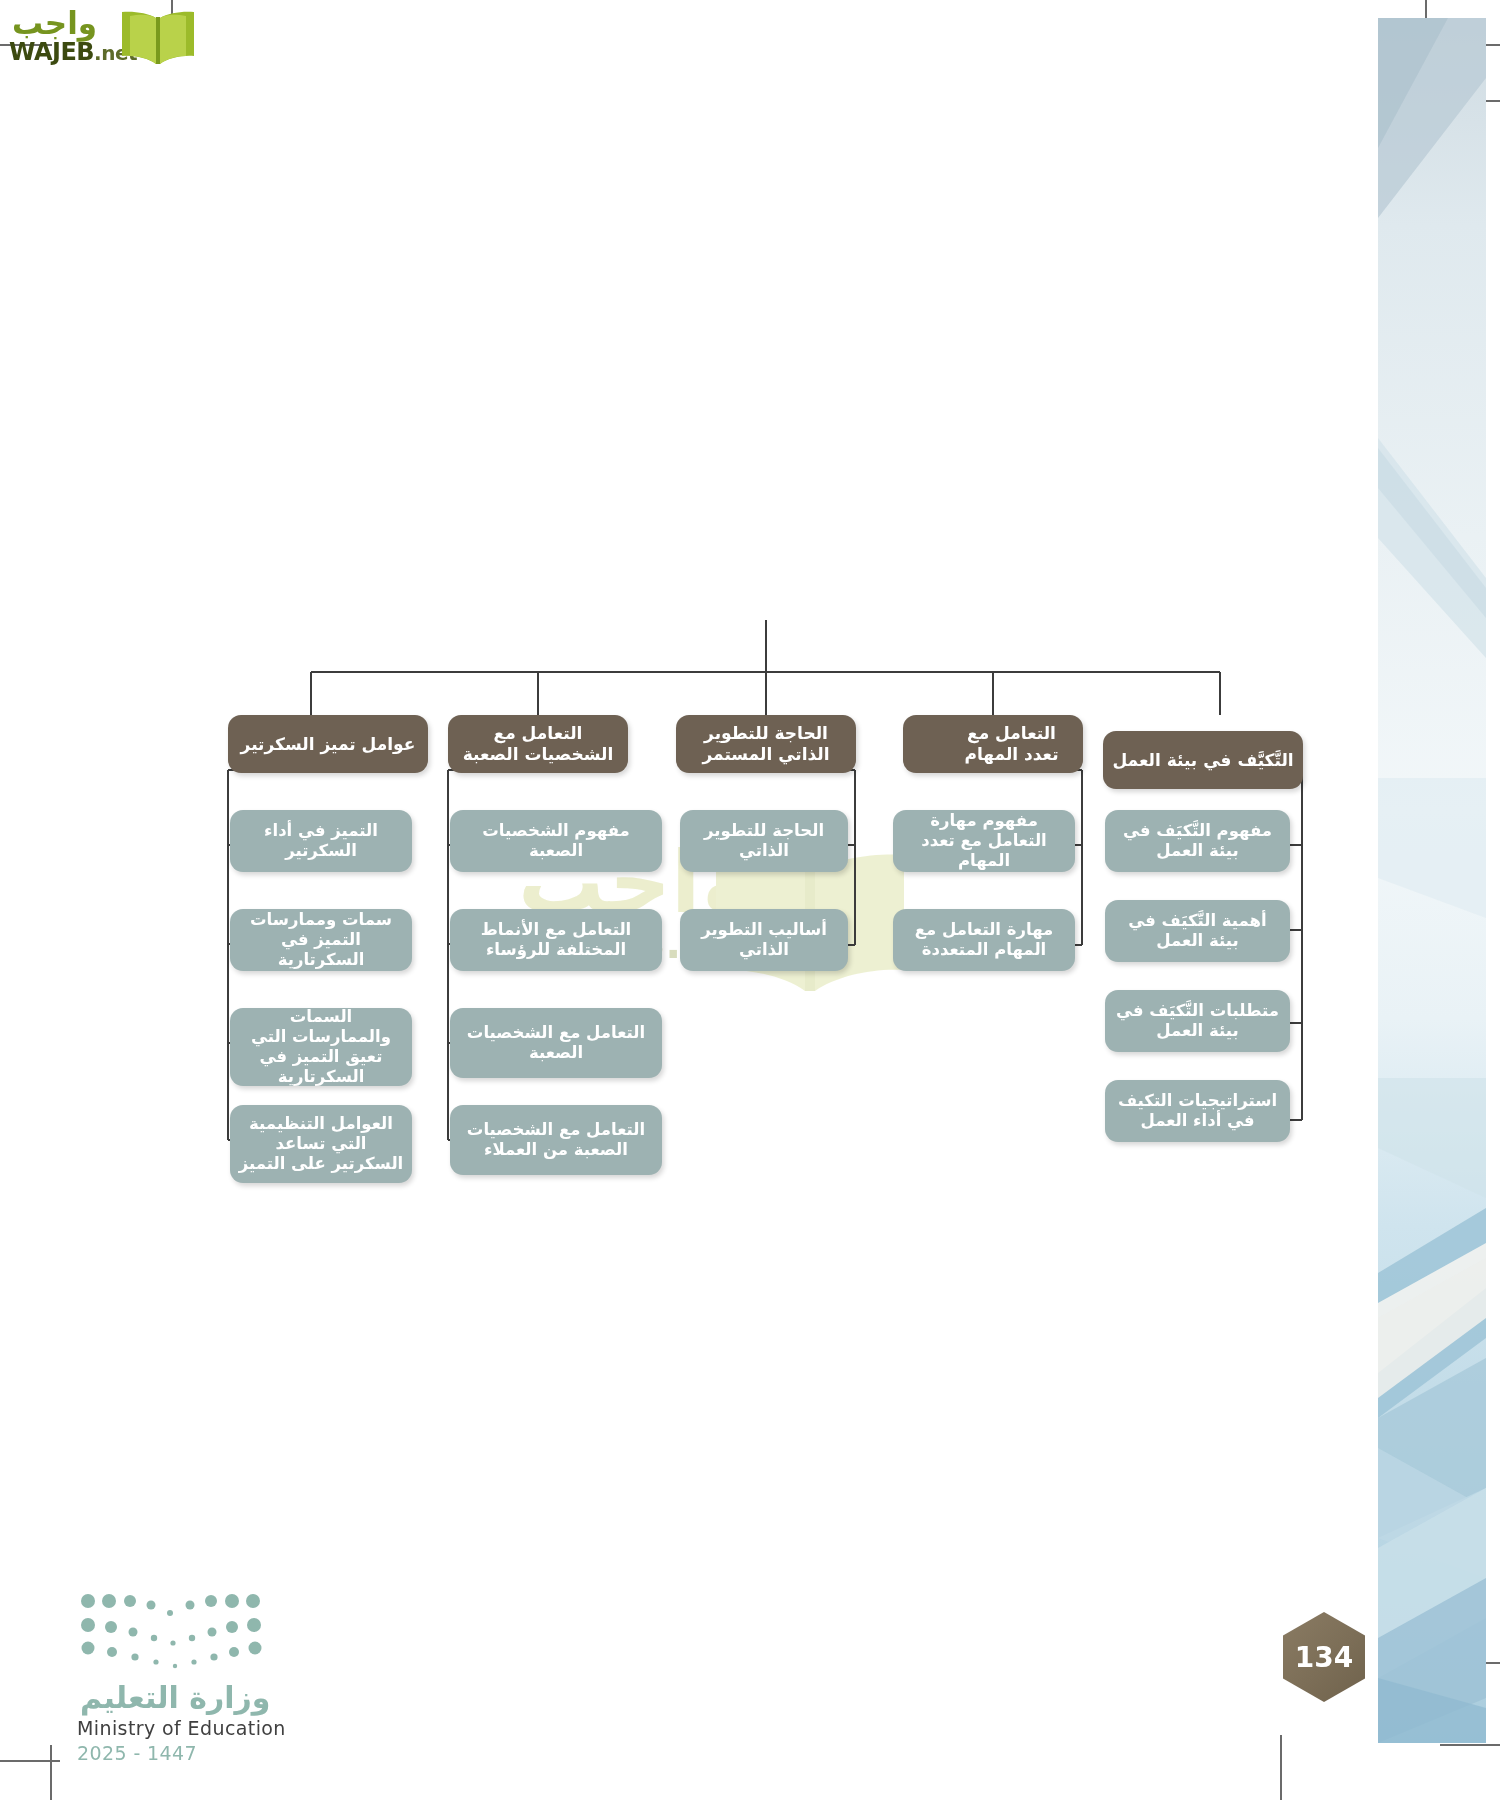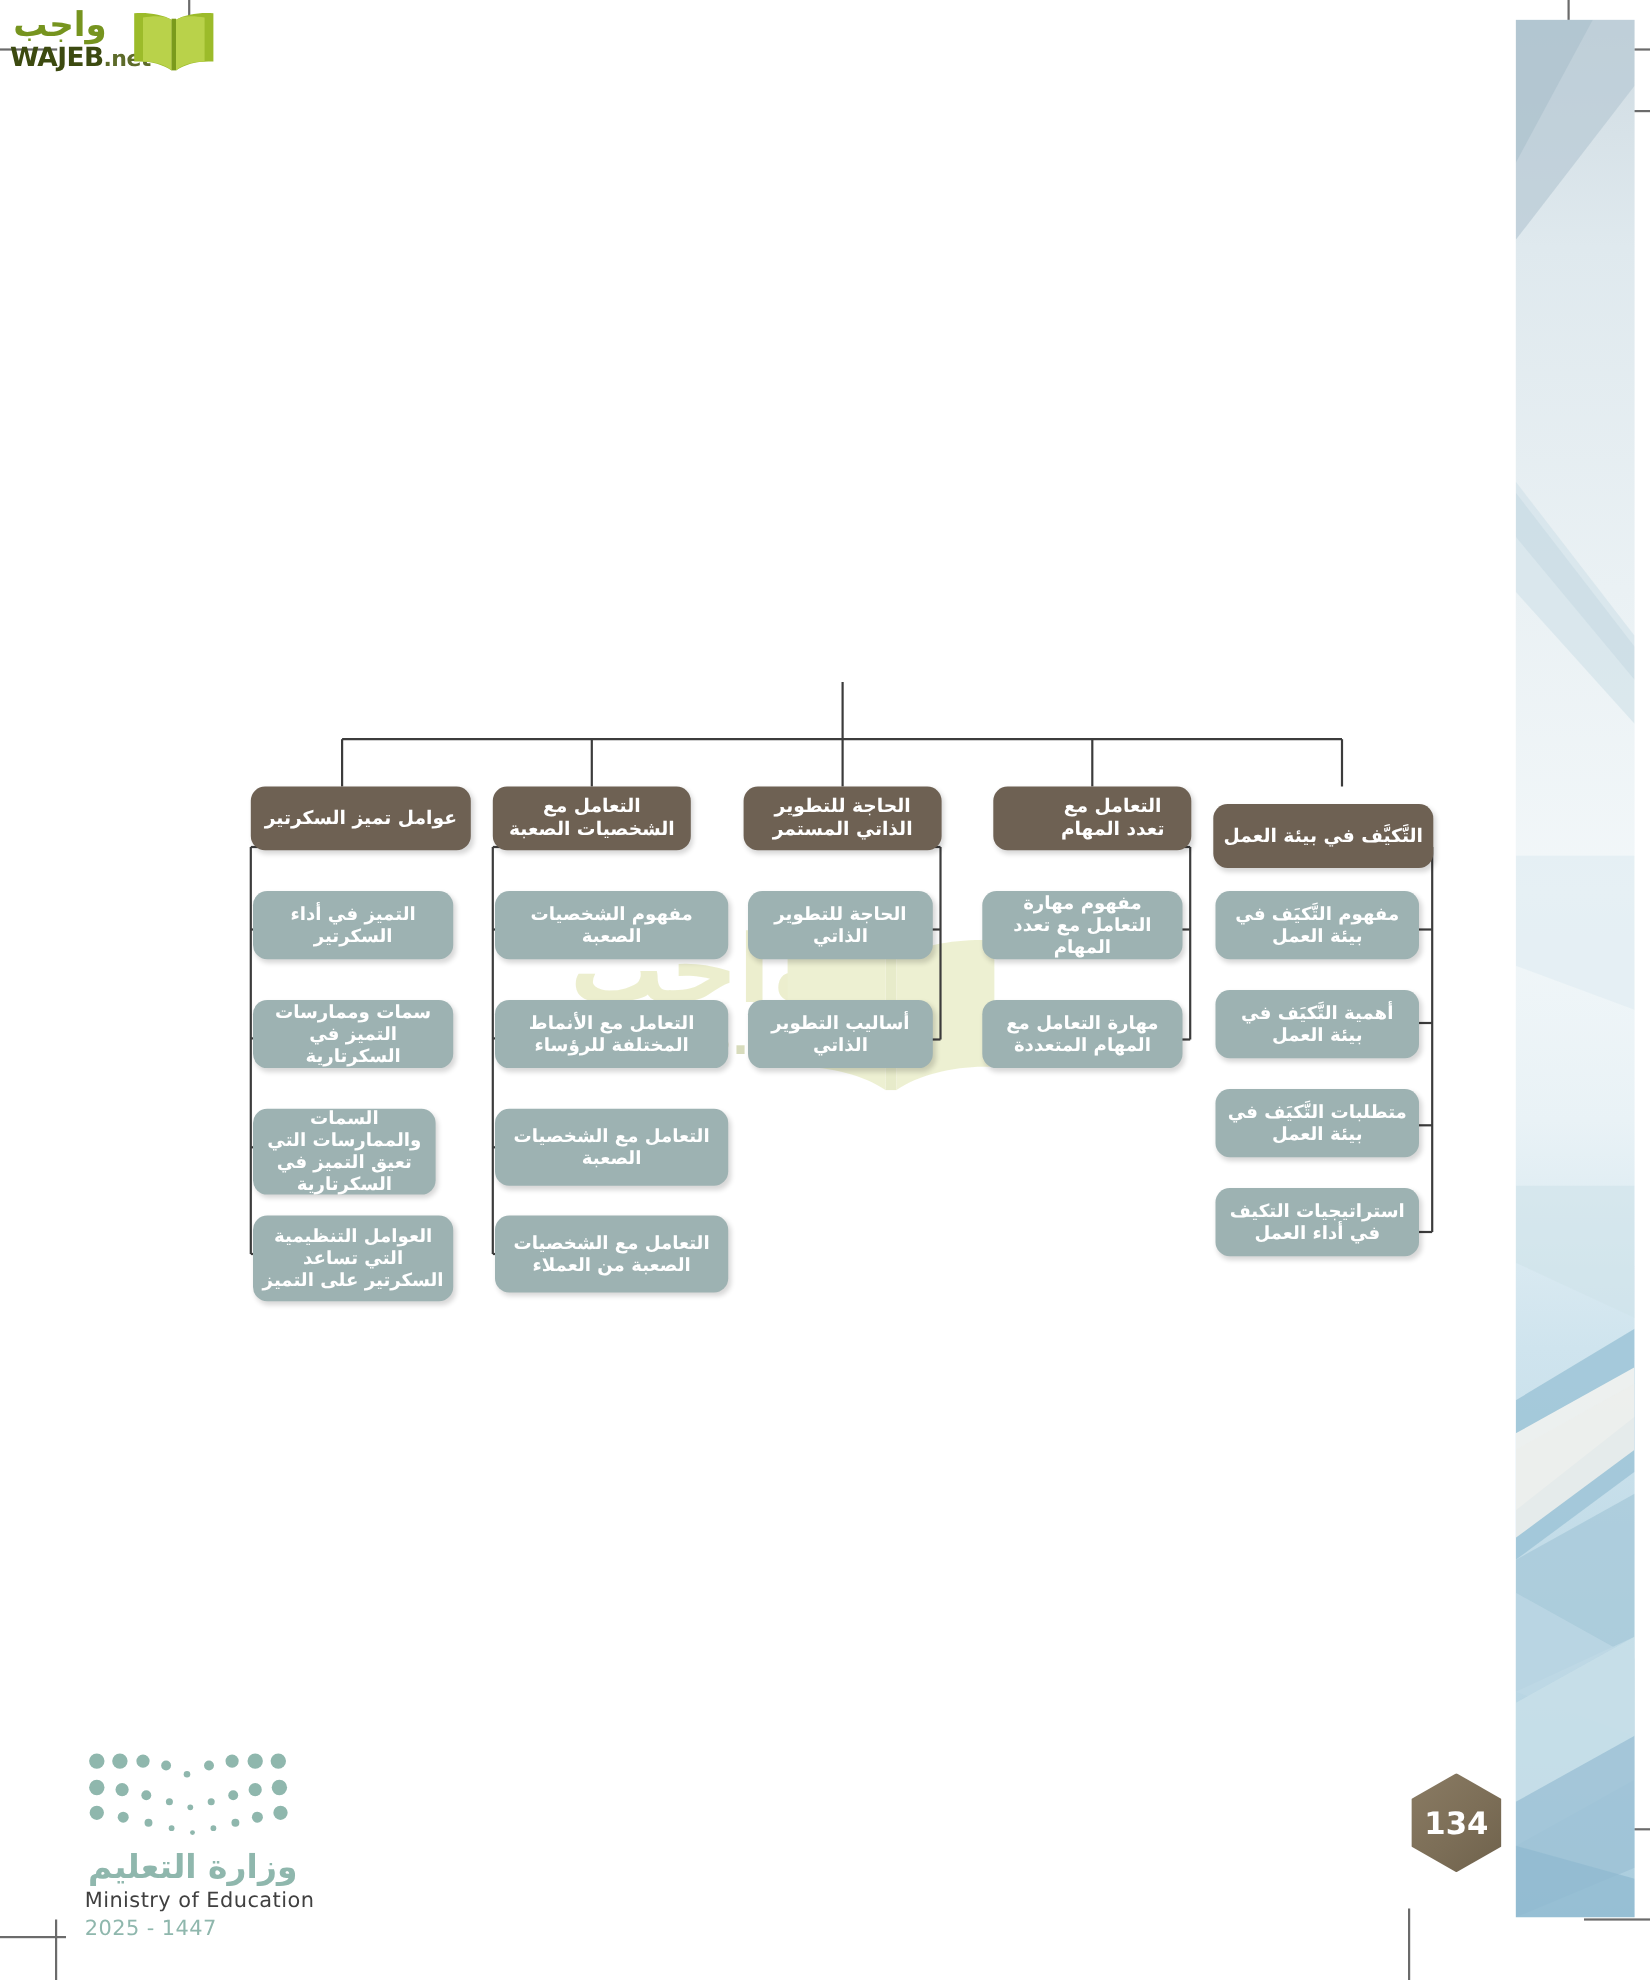--- a/index.html
+++ b/index.html
@@ -316,21 +316,21 @@
 
 
     <div class="node node-l2" style="left:228px; top:715px; width:200px; height:58px;">عوامل تميز السكرتير</div>
     <div class="node node-l2" style="left:448px; top:715px; width:180px; height:58px;">التعامل مع الشخصيات الصعبة</div>
     <div class="node node-l2" style="left:676px; top:715px; width:180px; height:58px;">الحاجة للتطوير الذاتي المستمر</div>
     <div class="node node-l2" style="left:903px; top:715px; width:180px; height:58px;padding-left:45px;">التعامل مع تعدد المهام</div>
     <div class="node node-l2" style="left:1103px; top:715px; width:200px; height:58px;margin-top:16px;">التَّكيَّف في بيئة العمل</div>
 
     <div class="node node-leaf" style="left:230px; top:810px; width:182px; height:62px;">التميز في أداء السكرتير</div>
     <div class="node node-leaf" style="left:230px; top:909px; width:182px; height:62px;">سمات وممارسات التميز في السكرتارية</div>
-    <div class="node node-leaf" style="left:230px; top:1008px; width:166px; height:78px;">السمات والممارسات التي تعيق التميز في السكرتارية</div>
+    <div class="node node-leaf" style="left:230px; top:1008px; width:182px; height:78px;">السمات والممارسات التي تعيق التميز في السكرتارية</div>
     <div class="node node-leaf" style="left:230px; top:1105px; width:182px; height:78px;">العوامل التنظيمية التي تساعد السكرتير على التميز</div>
 
     <div class="node node-leaf" style="left:450px; top:810px; width:212px; height:62px;">مفهوم الشخصيات الصعبة</div>
     <div class="node node-leaf" style="left:450px; top:909px; width:212px; height:62px;">التعامل مع الأنماط المختلفة للرؤساء</div>
     <div class="node node-leaf" style="left:450px; top:1008px; width:212px; height:70px;">التعامل مع الشخصيات الصعبة</div>
     <div class="node node-leaf" style="left:450px; top:1105px; width:212px; height:70px;">التعامل مع الشخصيات الصعبة من العملاء</div>
 
     <div class="node node-leaf" style="left:680px; top:810px; width:168px; height:62px;">الحاجة للتطوير الذاتي</div>
     <div class="node node-leaf" style="left:680px; top:909px; width:168px; height:62px;">أساليب التطوير الذاتي</div>
 

